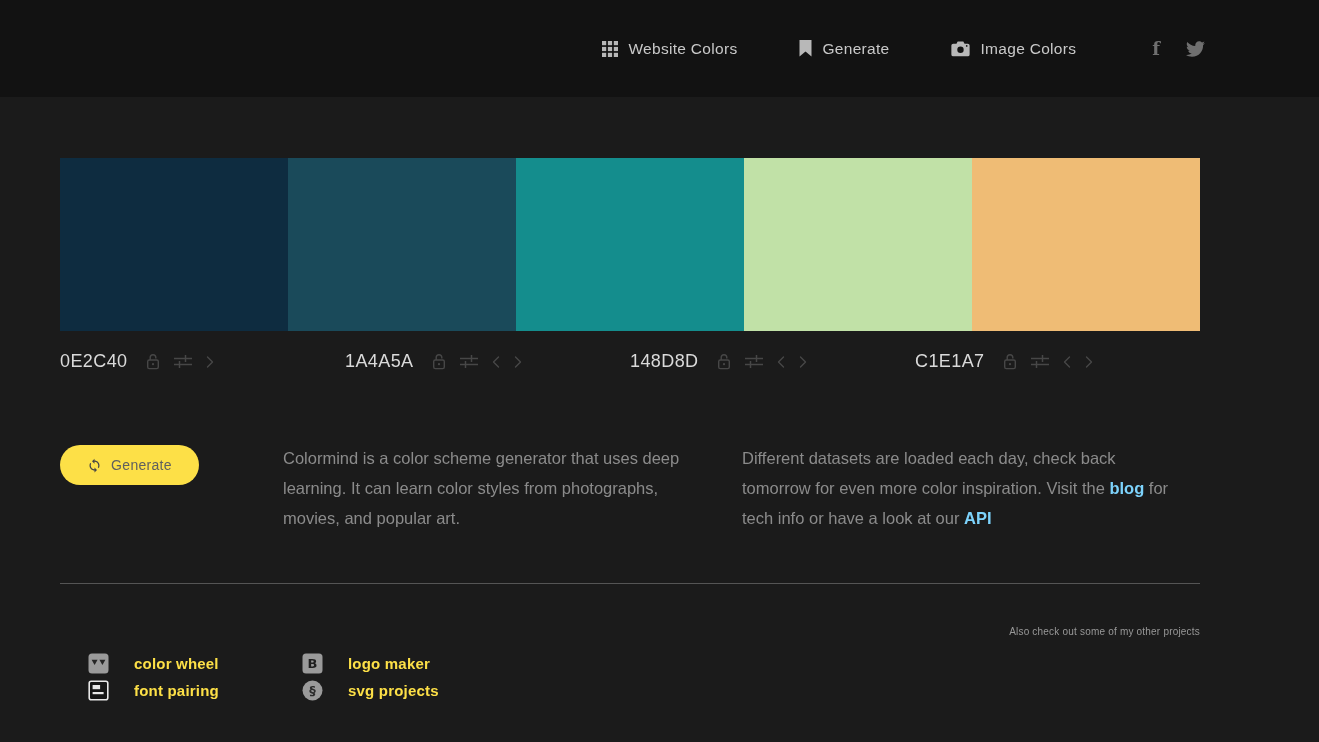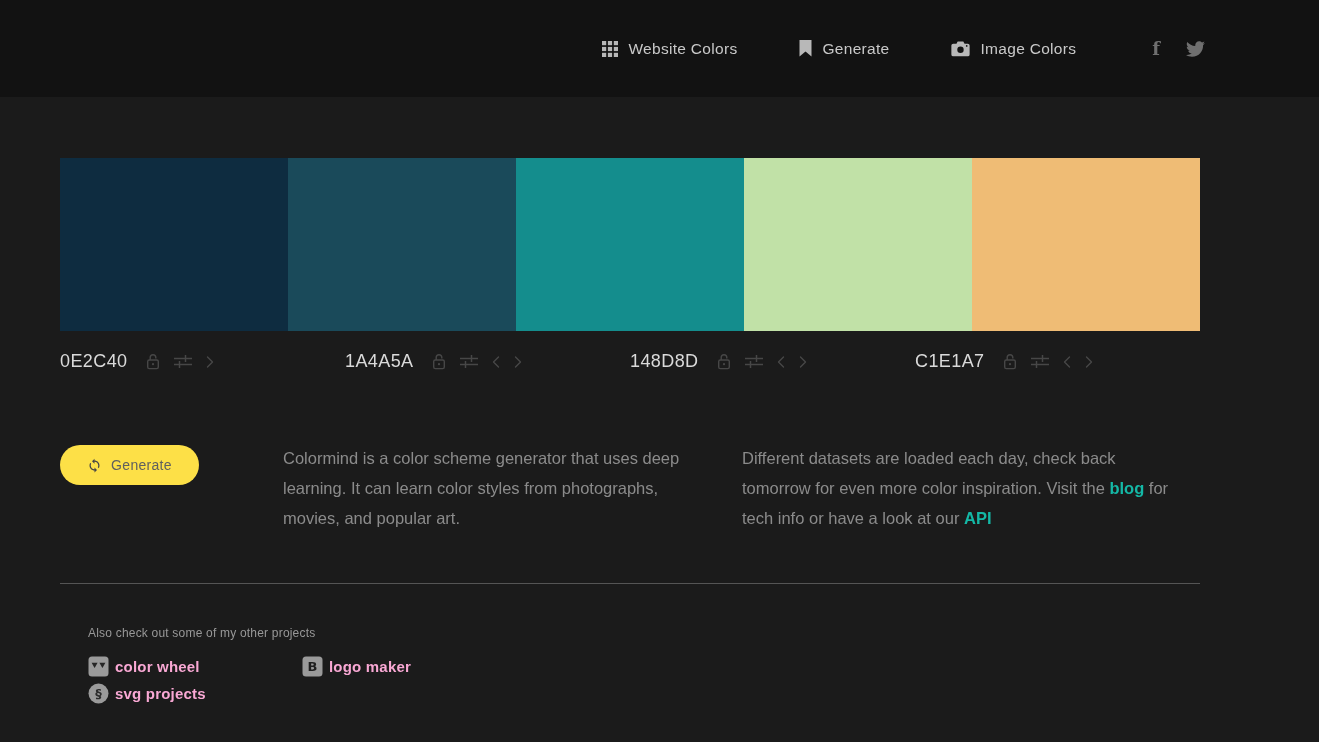--- a/index.html
+++ b/index.html
@@ -35,29 +35,29 @@
   
   .content-row { position:relative; margin-top:67px; height:78px; }
   .generate { position:absolute; left:0; top:2px; width:139px; height:40px; border:none;
               border-radius:20px; background:#fde047; color:#5f5f5f; font-size:14px;
               font-family:inherit; display:flex; align-items:center; justify-content:center;
               gap:9px; cursor:pointer; letter-spacing:.3px; }
   .generate .ric { color:#474747; display:inline-flex; }
   .desc { position:absolute; top:0; width:428px; color:#8b8b8b; font-size:16.5px; line-height:30px; }
   .p1 { left:223px; }
   .p2 { left:682px; }
-  .desc a { color:#14b8a6; font-weight:bold; text-decoration:none; cursor:pointer; }
+  .desc a { color:#7dd3fc; font-weight:bold; text-decoration:none; cursor:pointer; }
 
   .divider { margin-top:62px; border:none; border-top:1px solid #555555; width:100%; }
 
   
   .footer { margin-top:42px; padding-left:28px; }
-  .footer-heading { color:#989898; font-size:12px; letter-spacing:.2px; }
+  .footer-heading { color:#989898; font-size:10px; letter-spacing:.2px;text-align:right; }
   .projects { margin-top:16px; display:grid; grid-template-columns:214px auto; row-gap:6px; }
-  .project { display:flex; align-items:center; gap:6px; color:#f9a8d4; font-size:15px;
+  .project { display:flex; align-items:center; gap:25px; color:#fde047; font-size:15px;
              font-weight:bold; text-decoration:none; cursor:pointer; letter-spacing:.2px; }
   .p-ic { display:inline-flex; width:21px; height:21px; align-items:center; justify-content:center; }
 </style>
 </head>
 <body>
 
 <header>
 
   <nav>
     <a class="nav-item">
@@ -268,20 +268,30 @@
       <a class="project">
         <span class="p-ic">
           <svg width="21" height="21" viewBox="0 0 21 21">
             <rect x="0.5" y="0.5" width="20" height="20" rx="3.5" fill="#9a9a9a"></rect>
             <text x="10.5" y="15.2" text-anchor="middle" font-size="13" font-weight="bold" font-family="DejaVu Sans, sans-serif" fill="#1f1f1f">B</text>
           </svg>
         </span>
         <span>logo maker</span>
       </a>
 
+      <a class="project">
+        <span class="p-ic">
+          <svg width="21" height="21" viewBox="0 0 21 21">
+            <rect x="1.2" y="1.2" width="18.6" height="18.6" rx="2" fill="#161616" stroke="#e8e8e8" stroke-width="1.6"></rect>
+            <rect x="4.6" y="5" width="7.5" height="4.2" fill="#e8e8e8"></rect>
+            <rect x="4.6" y="12" width="11" height="2.2" fill="#e8e8e8"></rect>
+          </svg>
+        </span>
+        <span>font pairing</span>
+      </a>
 
       <a class="project">
         <span class="p-ic">
           <svg width="21" height="21" viewBox="0 0 21 21">
             <circle cx="10.5" cy="10.5" r="10" fill="#9a9a9a"></circle>
             <text x="10.5" y="15" text-anchor="middle" font-size="13" font-family="DejaVu Sans, sans-serif" fill="#2b2b2b">§</text>
           </svg>
         </span>
         <span>svg projects</span>
       </a>

